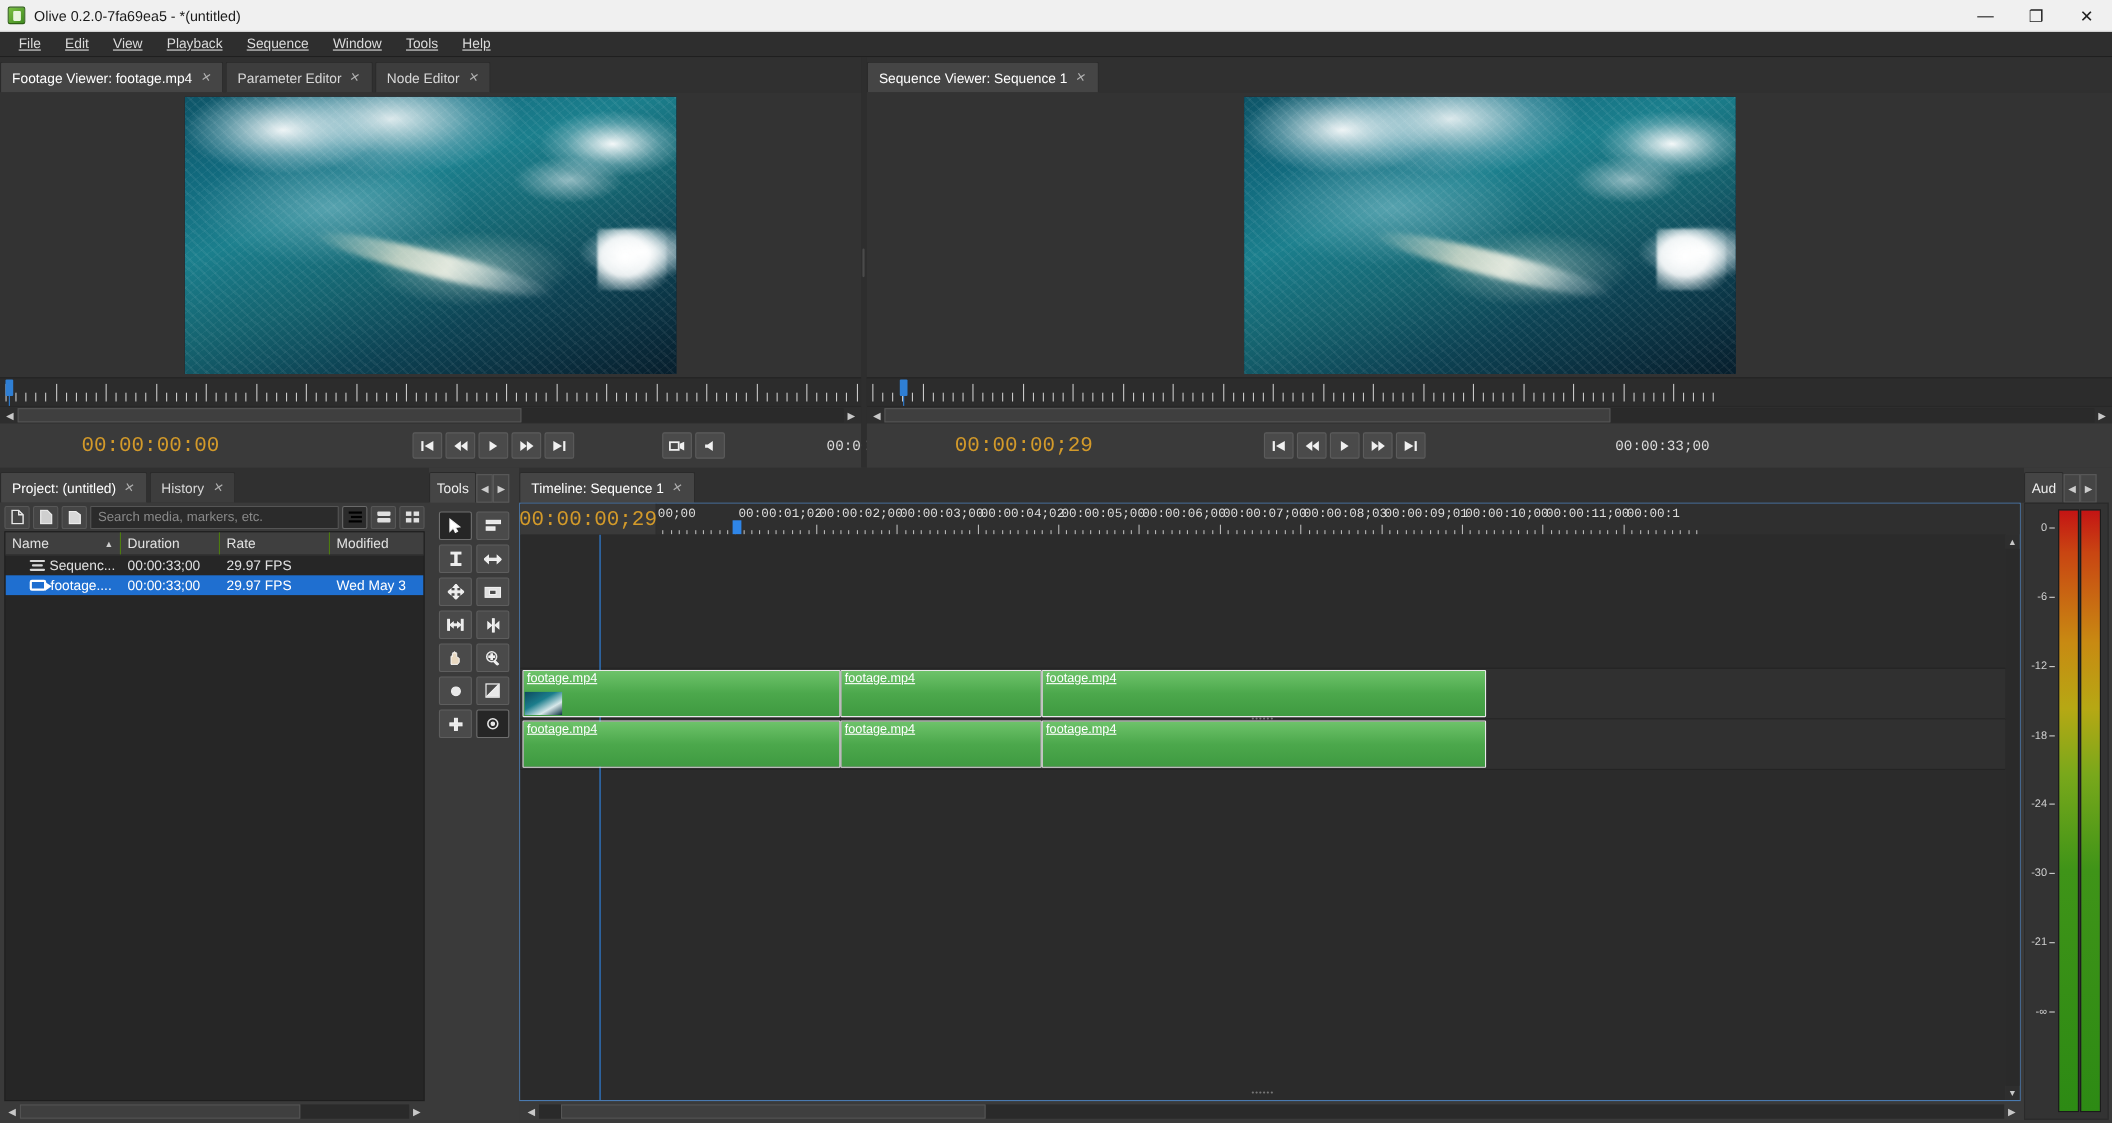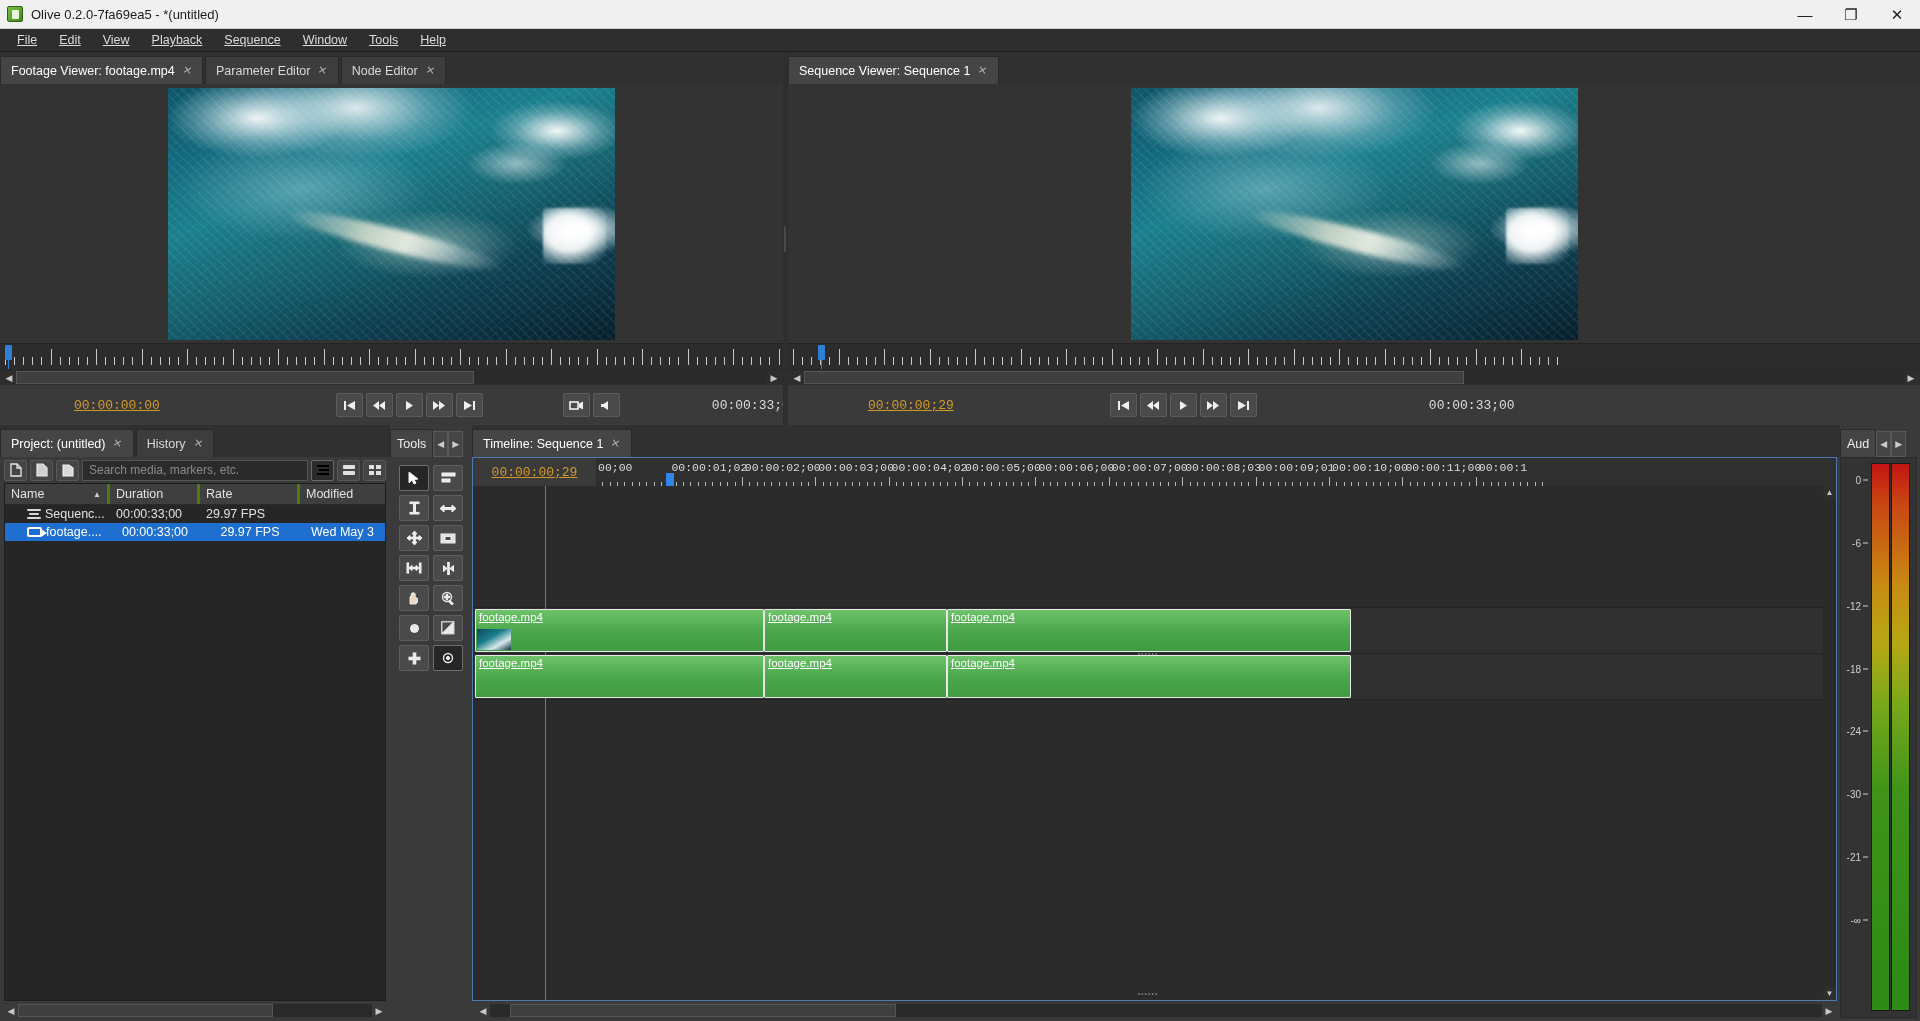--- a/index.html
+++ b/index.html
@@ -114,22 +114,22 @@
   .scroll-thumb {
     position: absolute; top: 0; height: 13px;
     background: #3f3f3f; border: 1px solid #555;
   }
   
   .transport {
     height: 40px; background: #3a3a3a; display: flex;
     align-items: center; position: relative;
   }
   .tc {
-    font-family: "Liberation Mono", monospace; font-size: 13px;
-    color: #d39a2a; text-decoration: underline;
+    font-family: "Liberation Mono", monospace; font-size: 19px;
+    color: #d39a2a; 
   }
   .tc-dur { font-family: "Liberation Mono", monospace; font-size: 13px; color: #dcdcdc; }
   .tbtns { display: flex; gap: 3px; }
   .tbtn {
     width: 27px; height: 24px; background: #4a4a4a; border: 1px solid #5c5c5c;
     border-radius: 2px; display: flex; align-items: center; justify-content: center;
   }
   .tbtn svg { fill: #f0f0f0; }
   .splitter-v { width: 5px; background: #2e2e2e; position: relative; }
   .splitter-v::after {
@@ -152,26 +152,26 @@
   .search-input {
     flex: 1; height: 21px; background: #2b2b2b; border: 1px solid #555;
     color: #c0c0c0; font-size: 12px; padding: 0 6px; border-radius: 1px;
     font-family: "Liberation Sans", sans-serif;
   }
   .search-input::placeholder { color: #8a8a8a; }
   .tree { flex: 1; background: #262626; border: 1px solid #1e1e1e; margin: 0 4px; display: flex; flex-direction: column; }
   .tree-head { display: flex; height: 21px; background: #3f3f3f; border-bottom: 1px solid #2a2a2a; }
   .th {
     font-size: 12.5px; color: #e2e2e2; padding: 2px 6px;
-    border-right: 3px solid #4d7c0f; display: flex; align-items: center; gap: 4px;
+    border-right: 1px solid #4d7c0f; display: flex; align-items: center; gap: 4px;
   }
   .th .sortarrow { font-size: 8px; color: #d0d0d0; margin-left: auto; }
   .tree-rows { flex: 1; overflow: hidden; }
   .trow { display: flex; height: 18px; align-items: center; font-size: 12.5px; }
-  .trow.sel { background: #1f6fd0; color: #fff; text-align: center; }
+  .trow.sel { background: #1f6fd0; color: #fff; }
   .tcell { padding: 0 6px; overflow: hidden; white-space: nowrap; }
   .seq-icon { width: 14px; height: 11px; margin-left: 16px; flex: none; position: relative; }
   .seq-icon i {
     position: absolute; left: 0; height: 2px; background: #d8d8d8; border-radius: 1px;
   }
   .cam-icon {
     width: 15px; height: 10px; margin-left: 16px; flex: none;
     border: 2px solid #fff; border-radius: 2px; position: relative; background: transparent;
   }
   .cam-icon::after {

